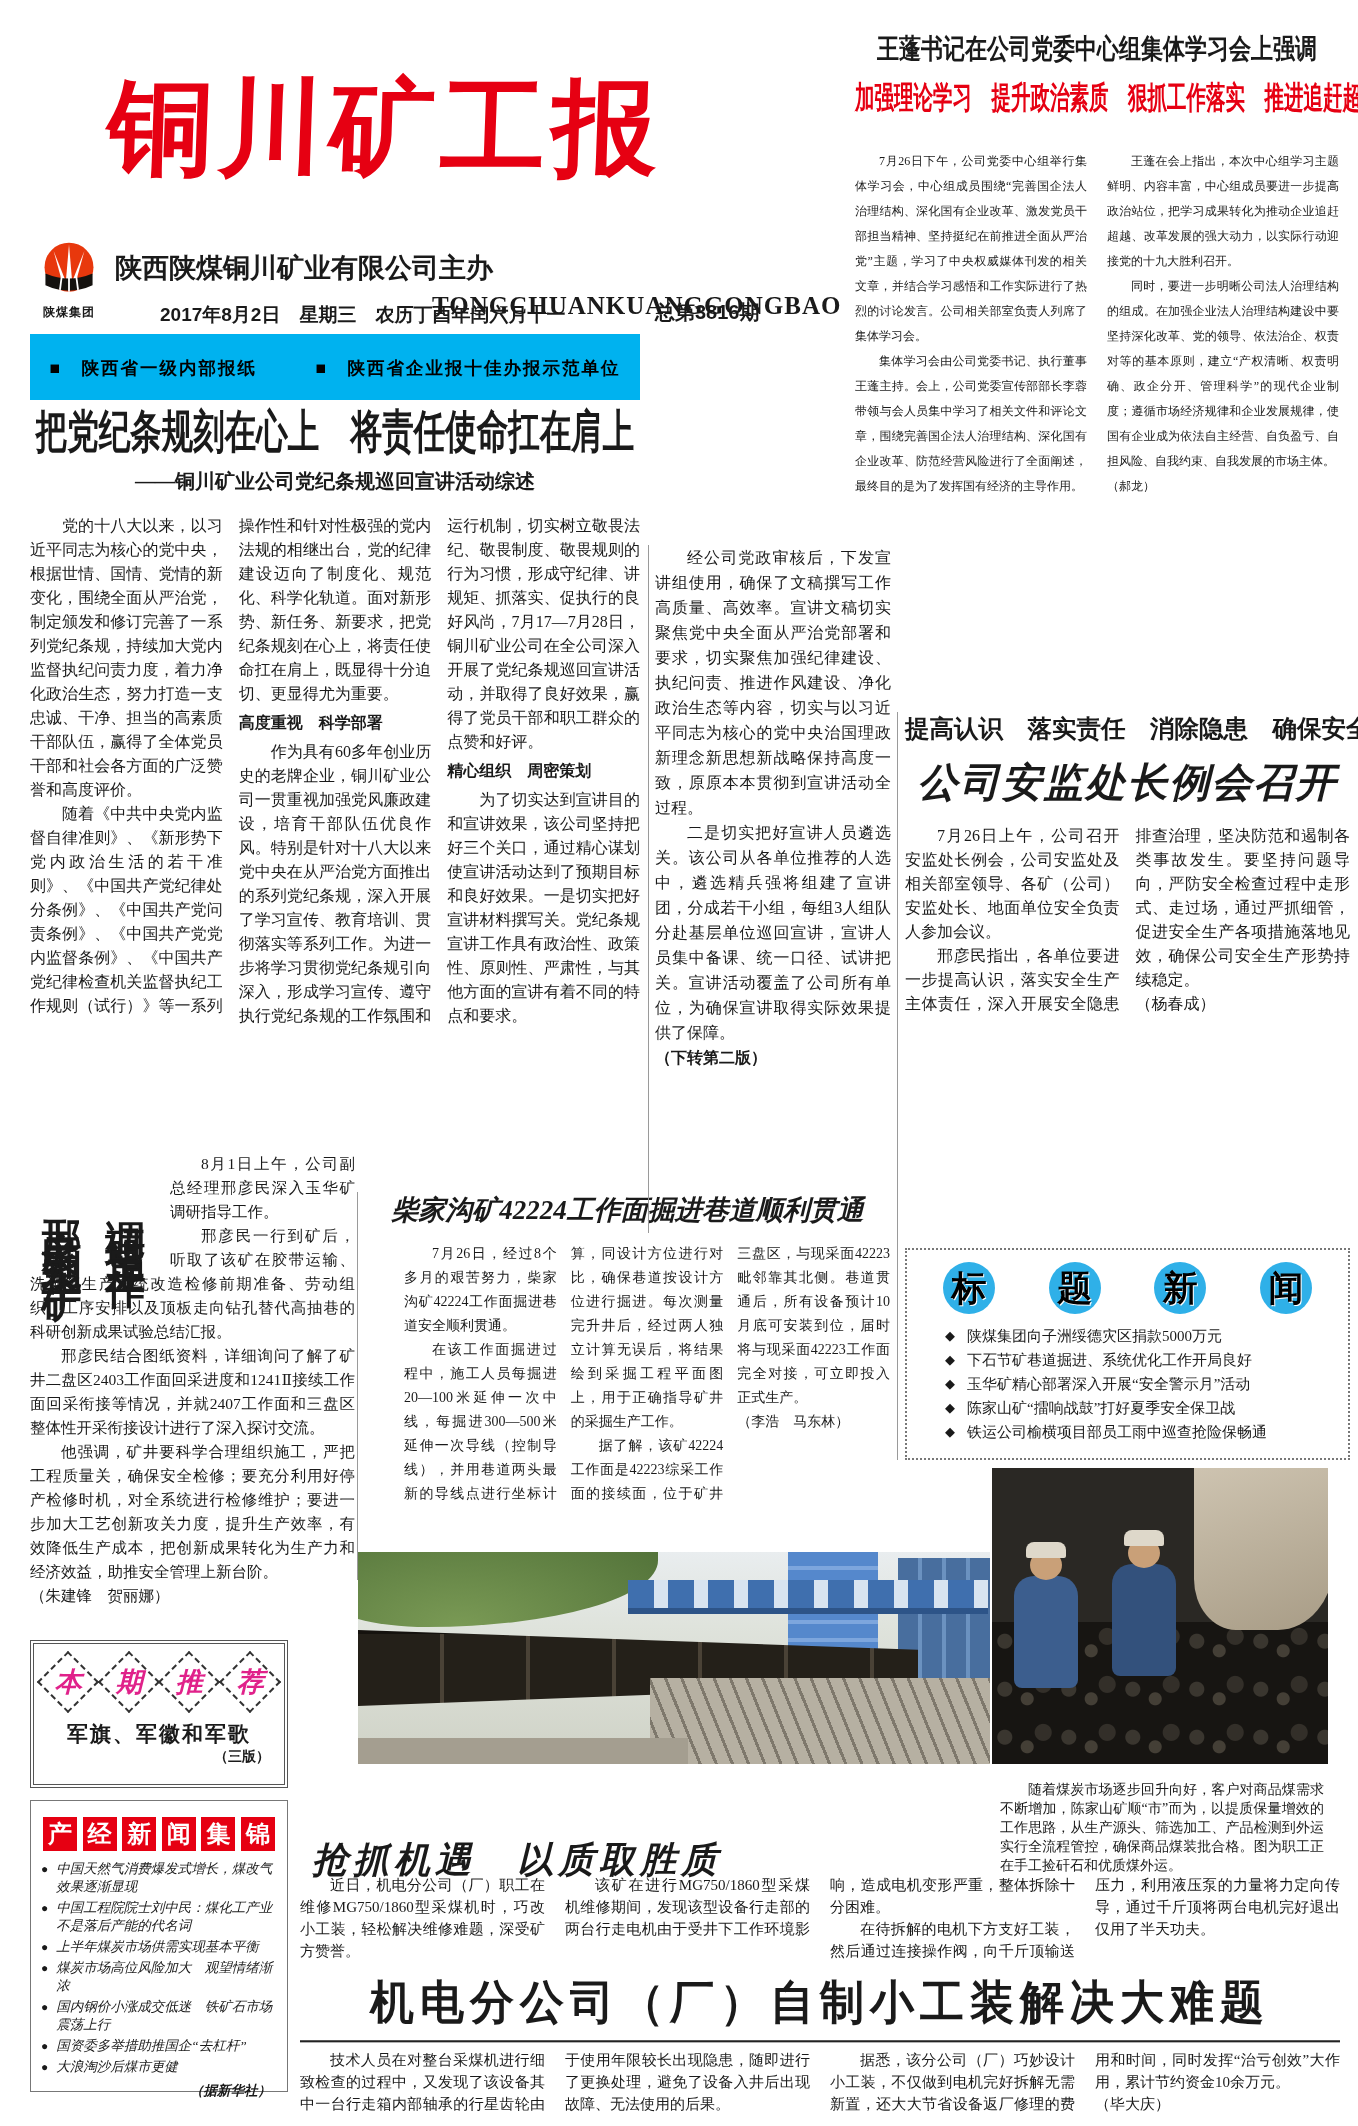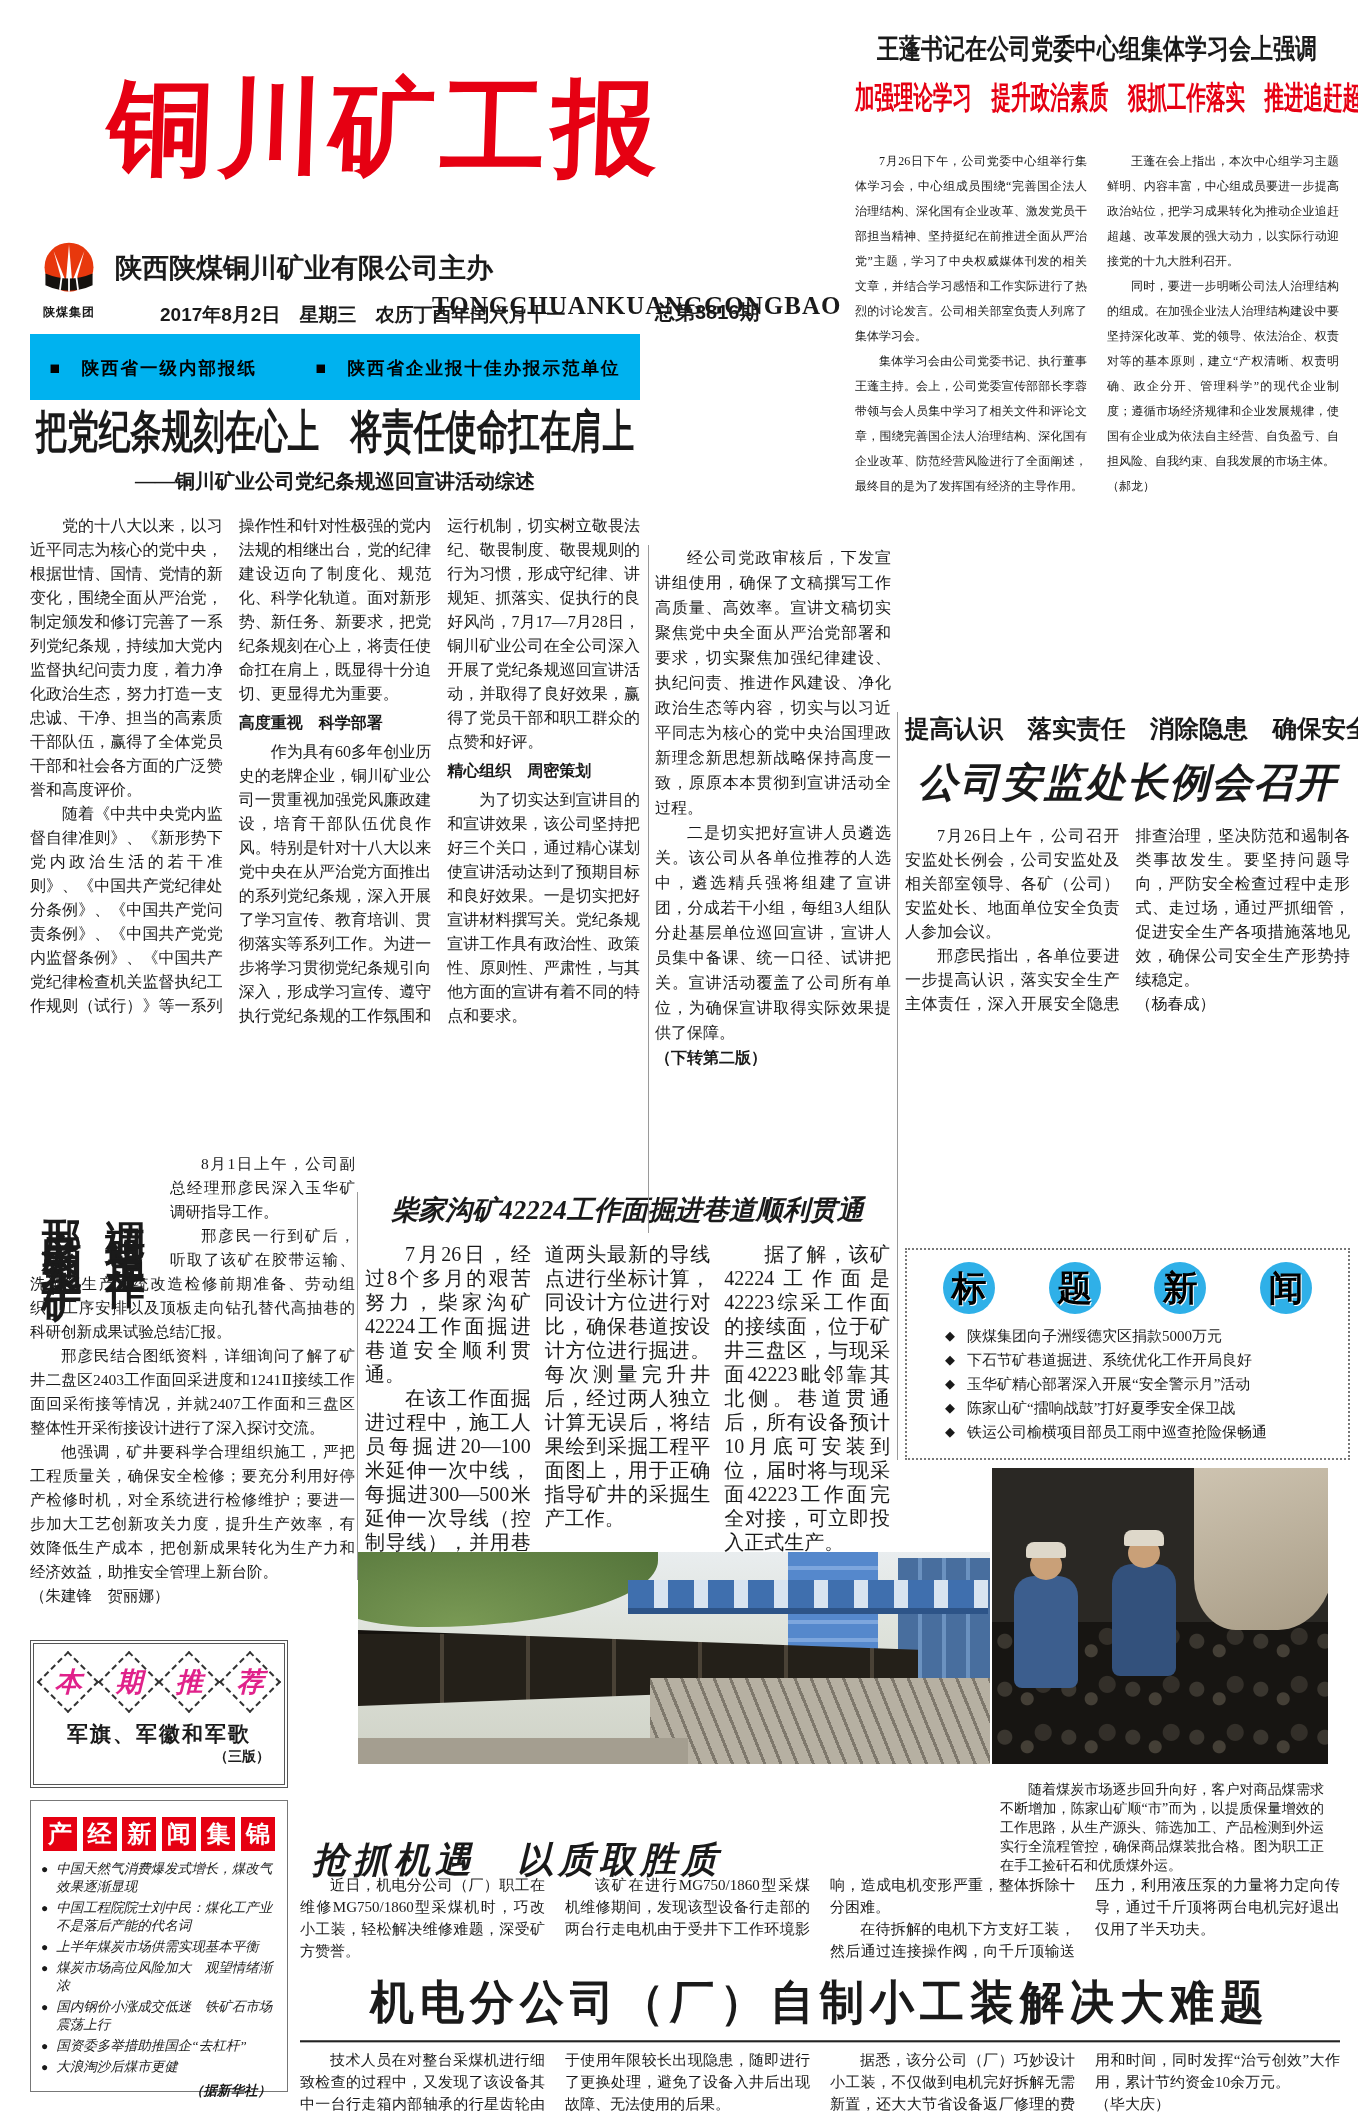--- a/index.html
+++ b/index.html
@@ -69,21 +69,21 @@
 
   
   .article-xing{left:30px;top:1152px;width:325px;height:478px;font-size:15.5px;line-height:24px;overflow:hidden;}
   .xing-head{float:left;display:flex;gap:16px;margin:36px 20px 10px 8px;}
   .xing-vline{writing-mode:vertical-lr;text-orientation:upright;font-weight:900;font-size:40px;
               letter-spacing:10px;line-height:1.2;font-family:"Liberation Sans","DejaVu Sans",sans-serif;}
 
   
   .article-chai{left:365px;top:1192px;width:525px;height:392px;}
   .ac-headline{font-size:27px;font-weight:bold;font-style:italic;text-align:center;white-space:nowrap;}
-  .ac-body{margin-top:14px;height:330px;column-count:3;column-gap:14px;font-size:20px;line-height:24px;overflow:hidden;}
+  .ac-body{margin-top:14px;height:330px;column-count:3;column-gap:14px;font-size:14px;line-height:24px;overflow:hidden;margin-left:39px;}
 
   
   .box-recommend{left:30px;top:1640px;width:258px;height:148px;border:4px double #555;
                  box-sizing:border-box;padding:4px;background:#fff;}
   .rc-row{display:flex;justify-content:space-around;margin-top:12px;}
   .dia{width:40px;height:40px;border:2px dashed #333;transform:rotate(45deg);
        display:flex;align-items:center;justify-content:center;}
   .dia span{transform:rotate(-45deg);color:#e0218a;font-size:27px;font-weight:900;font-style:italic;}
   .rc-feature{text-align:center;font-size:21px;font-weight:600;margin-top:16px;letter-spacing:2px;}
   .rc-page{text-align:right;font-size:14px;font-weight:bold;padding-right:10px;}

